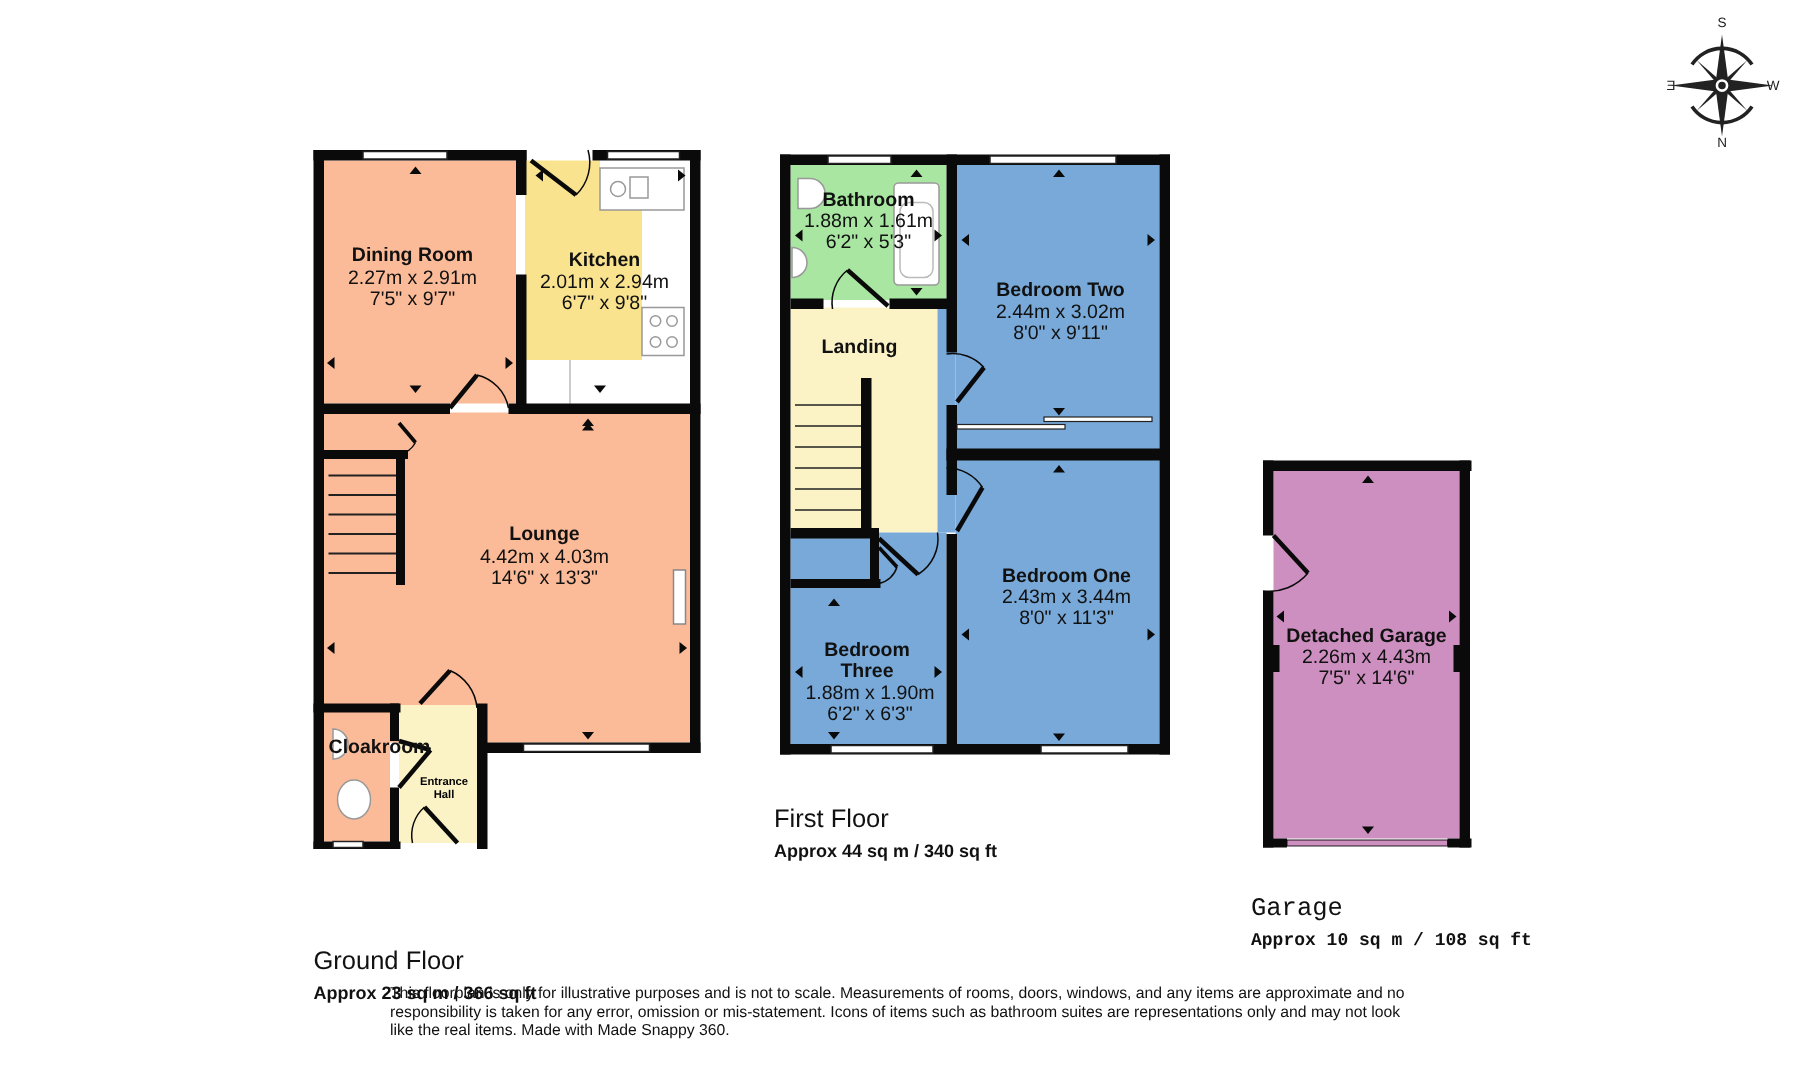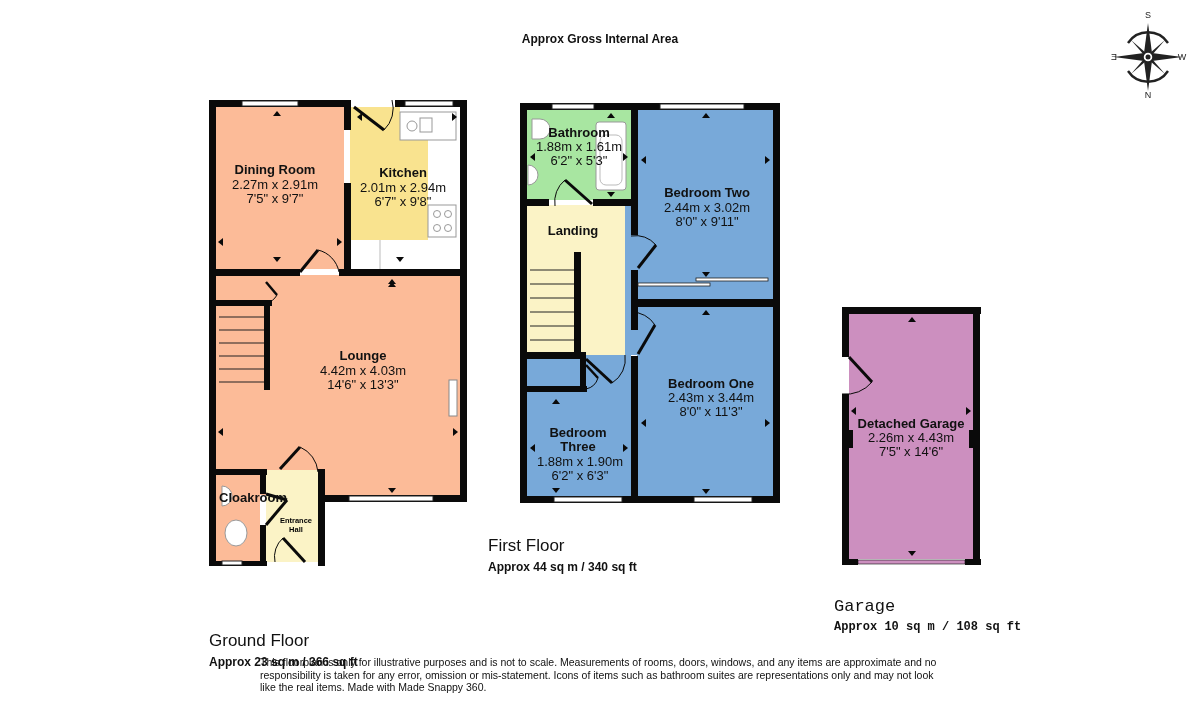--- a/index.html
+++ b/index.html
@@ -11,21 +11,20 @@
   .disclaimer { left: 260px; width: 680px; top: 656px; font-size: 10.5px; line-height: 12.5px; }
   svg text { font-family: "Liberation Sans", sans-serif; }
   .rname { font-weight: bold; font-size: 13px; fill: #111; }
   .rdim { font-size: 13px; fill: #111; }
   .compass { left: 1108px; top: 8px; width: 80px; height: 92px; }
 </style>
 </head>
 <body>
 
 <div class="abs gia">
-  <div>Approx Gross Internal Area</div>
 </div>
 
 <svg class="abs compass" viewBox="0 0 80 92">
   <text x="40" y="10" text-anchor="middle" font-size="9" fill="#222">S</text>
   <text x="40" y="90" text-anchor="middle" font-size="9" fill="#222">N</text>
   <text x="6" y="52" text-anchor="middle" font-size="9" fill="#222" transform="scale(-1,1) translate(-12,0)">E</text>
   <text x="74" y="52" text-anchor="middle" font-size="9" fill="#222">W</text>
   <g transform="translate(40,49)">
     <path d="M -20 -14 A 24 24 0 0 1 20 -14" fill="none" stroke="#222" stroke-width="2.4"></path>
     <path d="M -20 14 A 24 24 0 0 0 20 14" fill="none" stroke="#222" stroke-width="2.4"></path>
@@ -264,21 +263,21 @@
       <polygon points="912,556 908,551 916,551"></polygon>
       <polygon points="851,411 856,407 856,415"></polygon>
       <polygon points="971,411 966,407 966,415"></polygon>
     </g>
     <text class="rname" x="911" y="428" text-anchor="middle">Detached Garage</text>
     <text class="rdim" x="911" y="442" text-anchor="middle">2.26m x 4.43m</text>
     <text class="rdim" x="911" y="456" text-anchor="middle">7'5" x 14'6"</text>
   </g>
 </svg>
 
-<div class="abs" style="left:488px;top:536px;">
+<div class="abs" style="left:516px;top:536px;">
   <div class="floor-title">First Floor</div>
   <div class="floor-area">Approx 44 sq m / 340 sq ft</div>
 </div>
 <div class="abs" style="left:209px;top:631px;">
   <div class="floor-title">Ground Floor</div>
   <div class="floor-area">Approx 23 sq m / 366 sq ft</div>
 </div>
 <div class="abs" style="left:834px;top:597px;font-family:Liberation Mono, monospace;">
   <div class="floor-title">Garage</div>
   <div class="floor-area">Approx 10 sq m / 108 sq ft</div>

